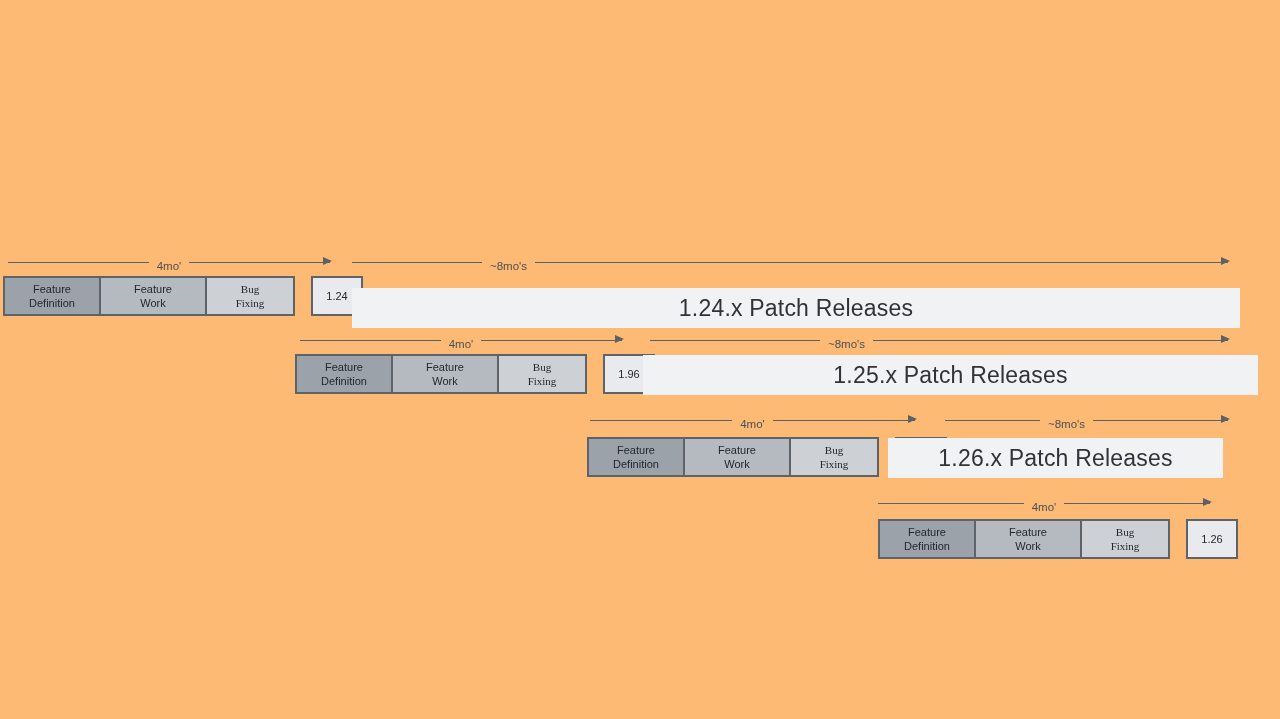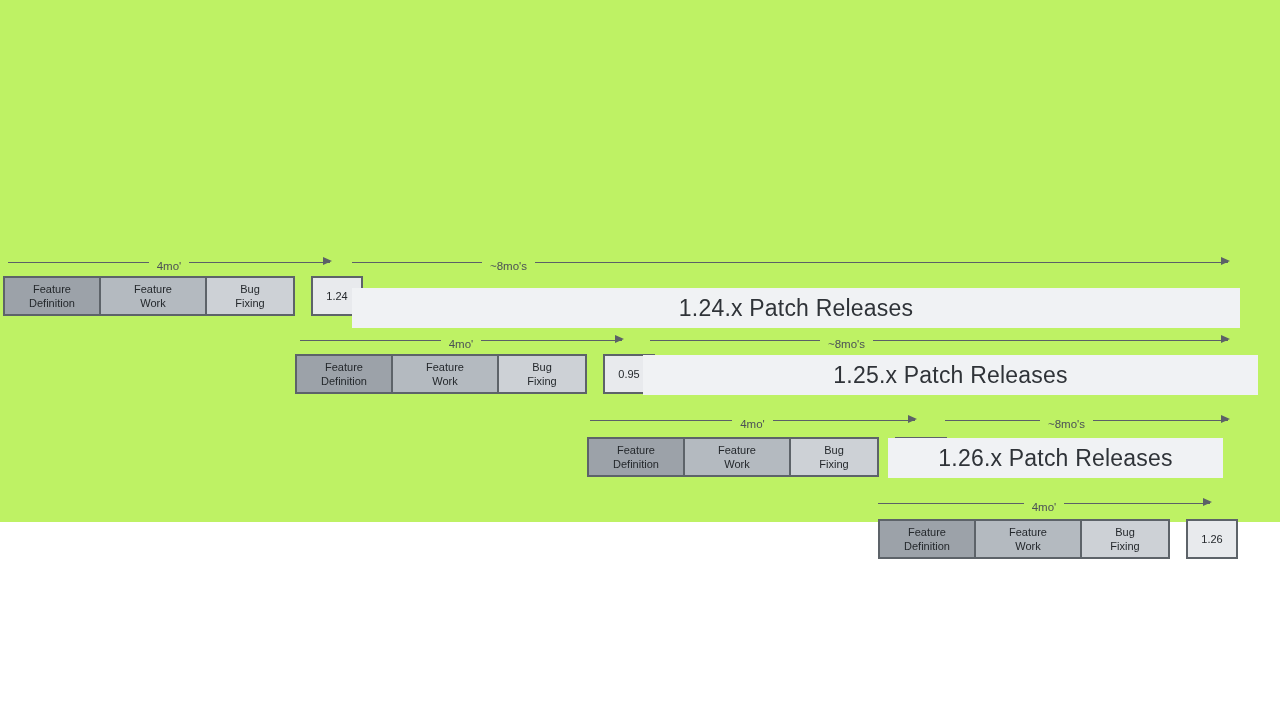--- a/index.html
+++ b/index.html
@@ -7,22 +7,22 @@
     padding: 0;
     background: #ffffff;
     width: 1280px;
     height: 719px;
     font-family: "Liberation Sans", sans-serif;
     overflow: hidden;
   }
   .stage {
     position: relative;
     width: 1280px;
-    height: 522px;
-    background: #bef264;
+    height: 719px;
+    background: #fdba74;
   }
 
   
   .arrow {
     position: absolute;
     height: 16px;
     display: flex;
     align-items: center;
   }
   .seg {
@@ -69,21 +69,21 @@
     font-size: 11px;
     line-height: 1.3;
     color: #24282c;
   }
   .phase-box:first-child { margin-left: 0; }
   .phase-box.fd { background: #9ca2a9; width: 98px; }
   .phase-box.fw { background: #b4bac0; width: 108px; }
   .phase-box.bf { background: #cdd1d6; width: 90px; }
   .phase-box.ver { background: #e8eaed; width: 52px; font-size: 11px; margin-left: 16px; }
   .phase-box.fd span, .phase-box.fw span { display: inline-block; max-width: 62px; }
-  .phase-box.bf span { display: inline-block; max-width: 44px; }
+  .phase-box.bf span { display: inline-block; max-width: 44px; font-family: Liberation Serif, serif; }
 
   
   .patch-bar {
     position: absolute;
     height: 40px;
     background: #f0f2f4;
     display: flex;
     align-items: center;
     justify-content: center;
   }
@@ -144,21 +144,21 @@
       <div class="phase-box fd">
           <span>Feature Definition</span>
         </div>
       <div class="phase-box fw">
           <span>Feature Work</span>
         </div>
       <div class="phase-box bf">
           <span>Bug Fixing</span>
         </div>
       <div class="phase-box ver">
-          <span>0.95</span>
+          <span>1.96</span>
         </div>
     </div>
     <div class="patch-bar" style="left:643px; top:355px; width:615px;">
       <span class="patch-text">1.25.x Patch Releases</span>
     </div>
   </div>
 
   <div>
     <div class="arrow" style="left:590px; top:412px; width:325px;">
       <span class="seg"></span>

